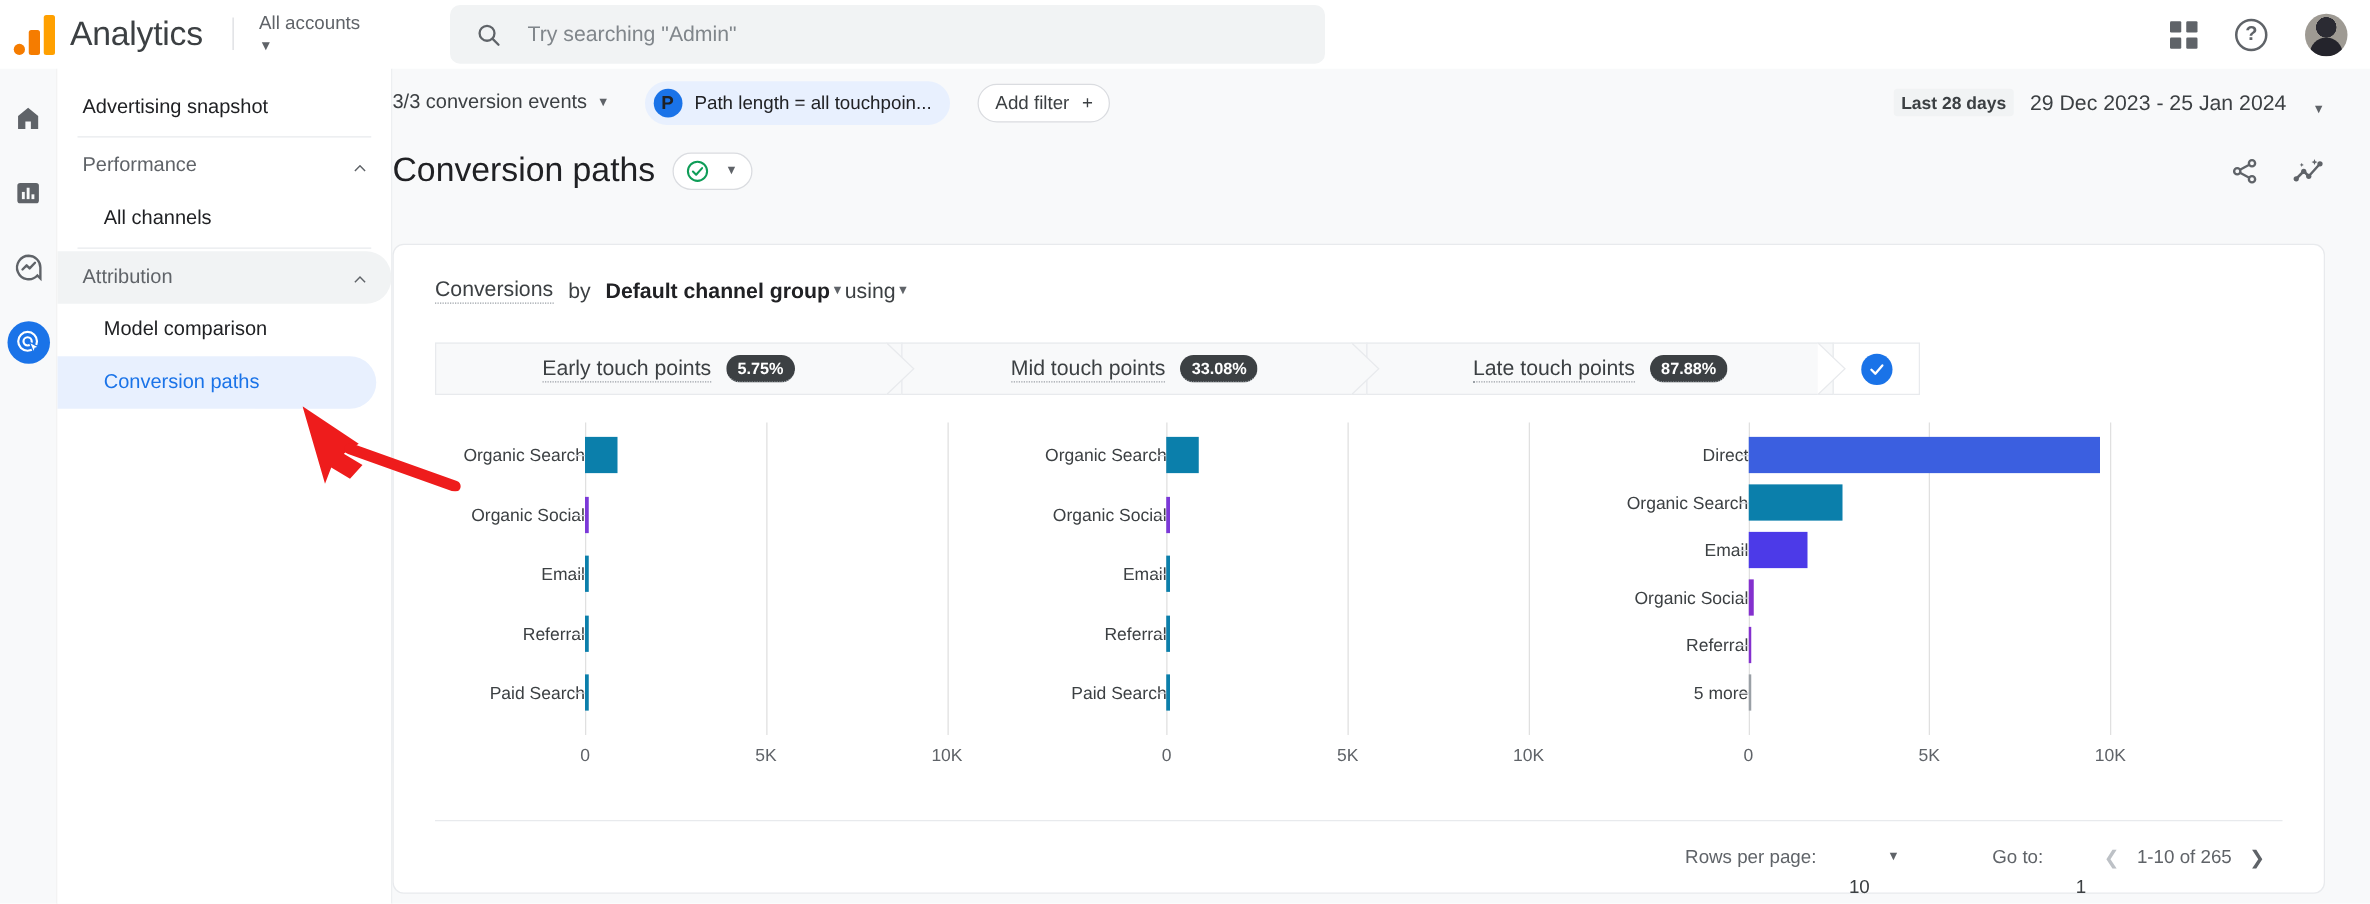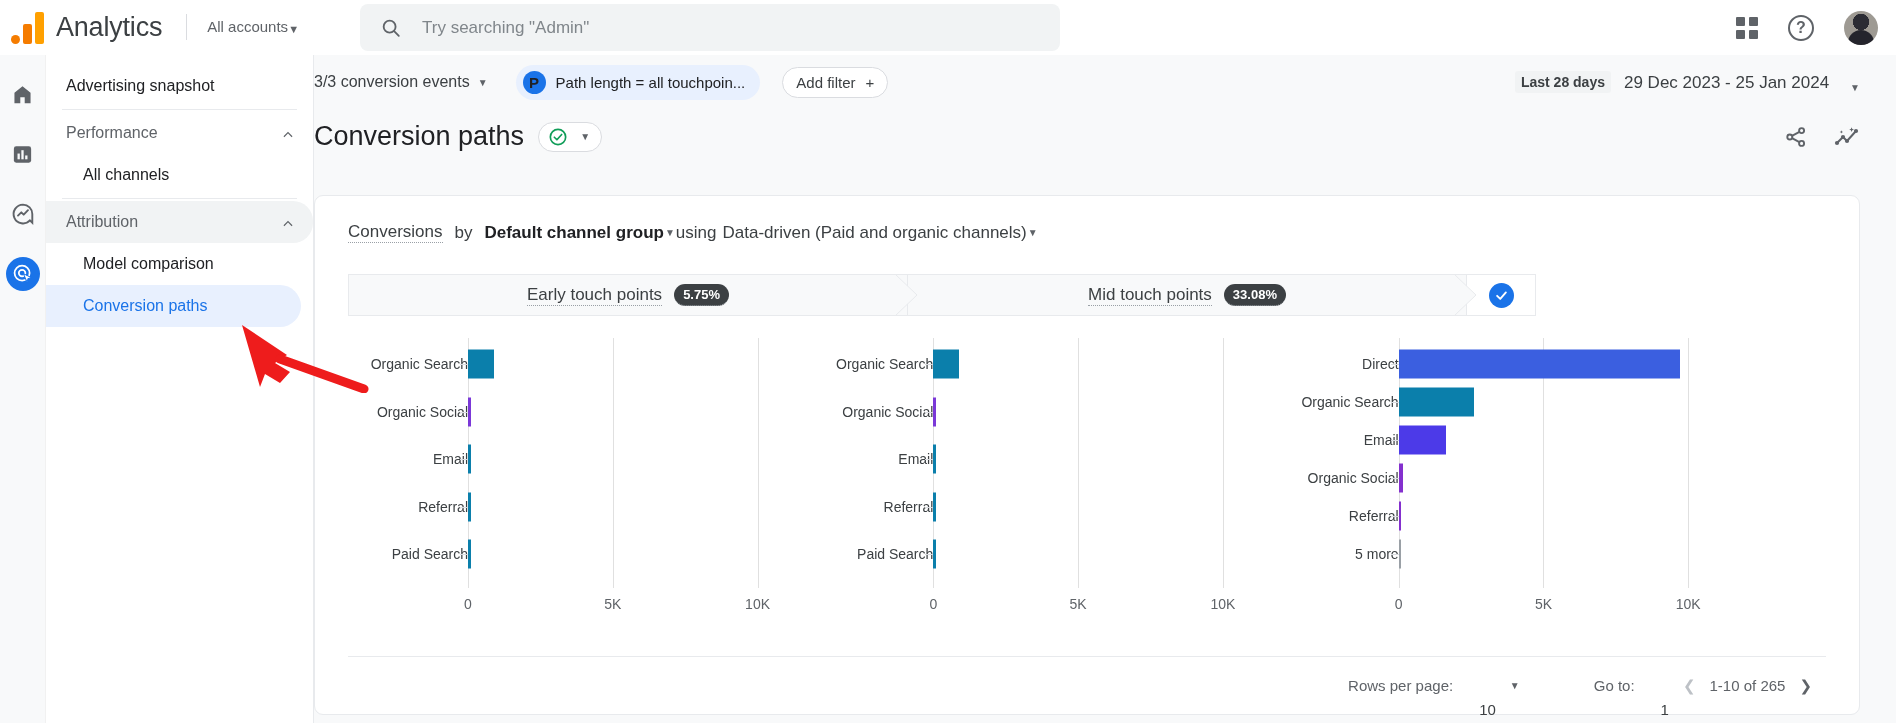--- a/index.html
+++ b/index.html
@@ -16,21 +16,21 @@
     background: #fff; display: flex; align-items: center;
     border-bottom: 1px solid #fff;
   }
   .ga-logo { margin-left: 10px; width: 38px; height: 34px; position: relative; }
   .ga-logo .b { position: absolute; bottom: 0; border-radius: 2px; }
   .ga-logo .b1 { left: 1px;  width: 9px;  height: 9px;  background: #F57C00; border-radius: 50%; }
   .ga-logo .b2 { left: 13px; width: 9px;  height: 20px; background: #F57C00; }
   .ga-logo .b3 { left: 25px; width: 9px;  height: 32px; background: #FFA000; }
   .brand { font-size: 27px; color: #3c4043; letter-spacing: -.2px; margin-left: 8px; font-weight: 400; }
   .brand-divider { width:1px; height:26px; background:#dadce0; margin:0 20px 0 24px; }
-  .acct { display:flex; flex-direction:row; justify-content:center; cursor:pointer; }
+  .acct { display:flex; flex-direction:column; justify-content:center; cursor:pointer; }
   .acct-label { font-size: 15px; color: #5f6368; line-height: 16px; }
   .acct-caret { font-size: 11px; color:#5f6368; line-height:14px; margin-top:3px; }
   .searchbox {
     position:absolute; left:360px; top:4px; width:700px; height:47px;
     background:#f1f3f4; border-radius:8px; display:flex; align-items:center;
     padding-left:20px; cursor:text;
   }
   .search-ic { width:22px; height:22px; margin-right:20px; flex:none; }
   .search-ph { font-size:17px; color:#80868b; }
   .top-right { position:absolute; right:18px; top:0; height:55px; display:flex; align-items:center; gap:30px; }
@@ -288,37 +288,43 @@
     </div>
 
     <div class="card">
 
       <div class="card-head">
         <span class="dotted">Conversions</span>
         <span style="margin:0 12px">by</span>
         <span class="bold-link">Default channel group</span>
         <span class="tiny-caret">▼</span>
         <span>using</span>
-        <span style="margin-left:6px">Data-driven (Paid and organic channels)</span>
         <span class="tiny-caret">▼</span>
       </div>
 
       <div class="segbar">
         <div class="seg">
           <span class="seg-label">Early touch points</span>
           <span class="seg-pct">5.75%</span>
           <svg class="chevmark" viewBox="0 0 26 42">
             <path d="M0,0 L22,21 L0,42" fill="#f8f9fa" stroke="#e8eaed" stroke-width="1"></path>
           </svg>
         </div>
         <div class="seg">
           <span class="seg-label">Mid touch points</span>
           <span class="seg-pct">33.08%</span>
           <svg class="chevmark" viewBox="0 0 26 42">
             <path d="M0,0 L22,21 L0,42" fill="#f8f9fa" stroke="#e8eaed" stroke-width="1"></path>
+          </svg>
+        </div>
+        <div class="seg">
+          <span class="seg-label">Late touch points</span>
+          <span class="seg-pct">87.88%</span>
+          <svg class="chevmark" viewBox="0 0 26 42">
+            <path d="M0,0 L22,21 L0,42" fill="#fff" stroke="#e8eaed" stroke-width="1"></path>
           </svg>
         </div>
         <div class="seg-check">
           <div class="blue-check">
             <svg width="15" height="15" viewBox="0 0 24 24">
               <polyline points="5,12.5 10,17.5 19,7" fill="none" stroke="#fff" stroke-width="3" stroke-linecap="round" stroke-linejoin="round"></polyline>
             </svg>
           </div>
         </div>
       </div>

